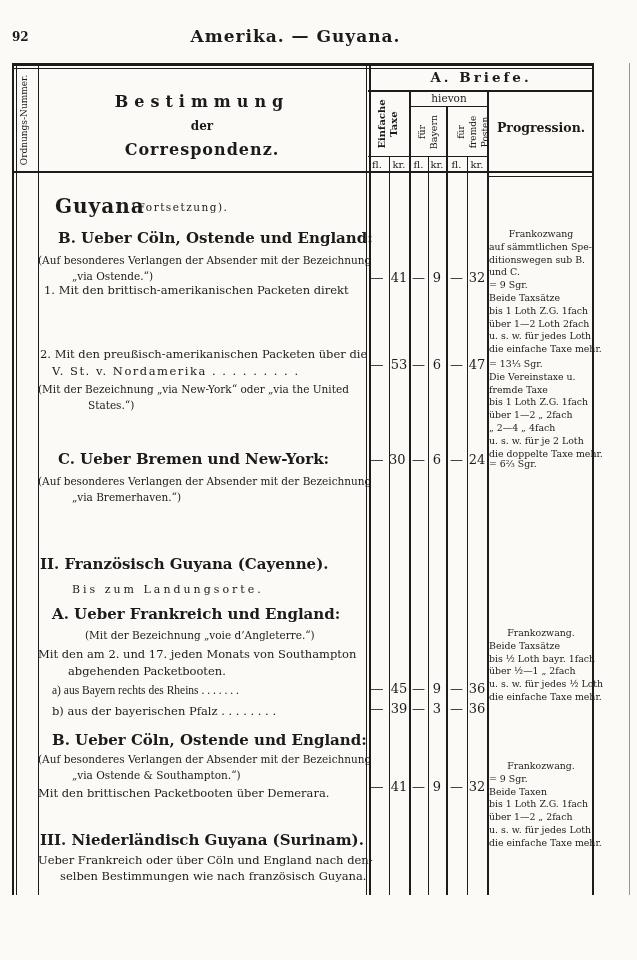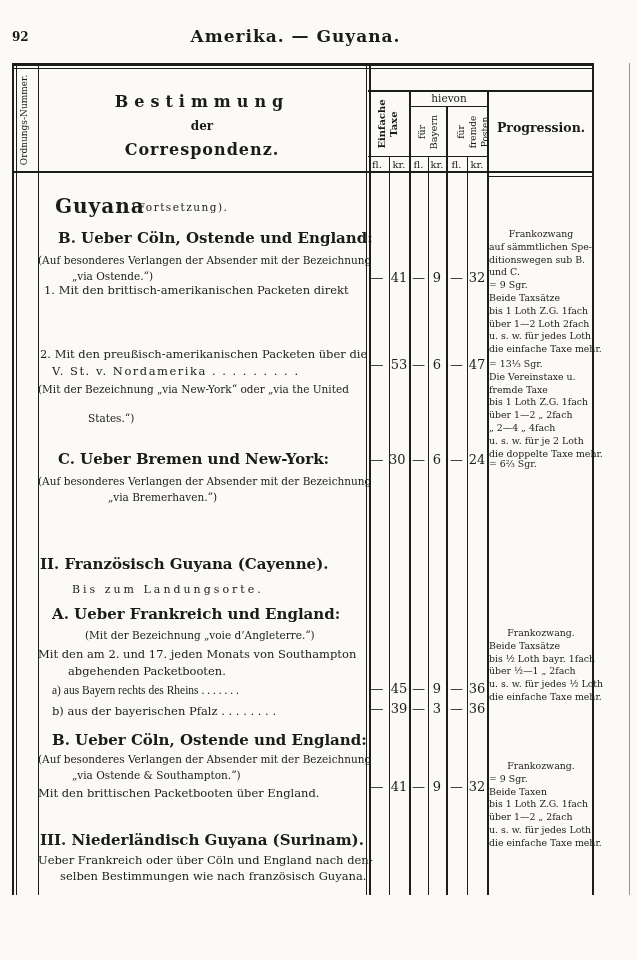--- a/index.html
+++ b/index.html
@@ -60,20 +60,21 @@
   <div class="rot" style="left:12px;top:70px;width:26px;height:100px;">
     <span class="rot-inner" style="width:100px;height:12px;left:-37px;top:44px;font-size:9px;">Ordnungs-Nummer.</span>
   </div>
 
   <div class="abs" style="left:38px;top:92px;width:328px;text-align:center;">
     <div class="frak" style="font-size:16px;letter-spacing:6px;">Bestimmung</div>
     <div class="frak" style="font-size:12px;margin-top:8px;">der</div>
     <div class="frak" style="font-size:16px;margin-top:7px;letter-spacing:1px;">Correspondenz.</div>
   </div>
 
+  <div class="abs frak" style="left:368px;top:69px;width:226px;text-align:center;font-size:13.5px;letter-spacing:3px;">A. Briefe.</div>
 
   <div class="rot" style="left:369px;top:92px;width:40px;height:64px;">
     <span class="rot-inner rot-lines" style="width:64px;height:26px;left:-12px;top:19px;font-size:10px;font-weight:bold;">
         <div>Einfache</div>
         <div>Taxe</div>
       </span>
   </div>
 
   <div class="abs" style="left:410px;top:92px;width:78px;text-align:center;font-size:10.5px;">hievon</div>
 
@@ -103,39 +104,39 @@
   <div class="abs sp1" style="left:132px;top:201px;font-size:10.5px;">(Fortsetzung).</div>
 
   <div class="abs heading" style="left:58px;top:229px;">B. Ueber Cöln, Ostende und England:</div>
   <div class="abs note" style="left:38px;top:254px;">(Auf besonderes Verlangen der Absender mit der Bezeichnung</div>
   <div class="abs note" style="left:72px;top:270px;">„via Ostende.“)</div>
   <div class="abs item" style="left:44px;top:283px;">1. Mit den brittisch-amerikanischen Packeten direkt</div>
 
   <div class="abs item" style="left:40px;top:347px;">2. Mit den preußisch-amerikanischen Packeten über die</div>
   <div class="abs item sp1" style="left:52px;top:364px;">V. St. v. Nordamerika  .   .   .   .   .   .   .   .   .</div>
   <div class="abs note" style="left:38px;top:383px;">(Mit der Bezeichnung „via New-York“ oder „via the United</div>
-  <div class="abs note" style="left:88px;top:399px;margin-top:13px;">States.“)</div>
+  <div class="abs note" style="left:88px;top:399px;">States.“)</div>
 
   <div class="abs heading" style="left:58px;top:450px;">C. Ueber Bremen und New-York:</div>
   <div class="abs note" style="left:38px;top:475px;">(Auf besonderes Verlangen der Absender mit der Bezeichnung</div>
-  <div class="abs note" style="left:72px;top:491px;margin-left:36px;">„via Bremerhaven.“)</div>
+  <div class="abs note" style="left:72px;top:491px;">„via Bremerhaven.“)</div>
 
   <div class="abs heading" style="left:40px;top:555px;">II. Französisch Guyana (Cayenne).</div>
   <div class="abs sp2" style="left:72px;top:583px;font-size:11px;">Bis zum Landungsorte.</div>
   <div class="abs heading" style="left:52px;top:605px;">A. Ueber Frankreich und England:</div>
   <div class="abs note" style="left:85px;top:629px;">(Mit der Bezeichnung „voie d’Angleterre.“)</div>
   <div class="abs item" style="left:38px;top:647px;">Mit den am 2. und 17. jeden Monats von Southampton</div>
   <div class="abs item" style="left:68px;top:664px;">abgehenden Packetbooten.</div>
   <div class="abs item" style="left:52px;top:684px;font-family:Liberation Serif, serif;">a) aus Bayern rechts des Rheins  .   .   .   .   .   .   .</div>
   <div class="abs item" style="left:52px;top:704px;">b) aus der bayerischen Pfalz   .   .   .   .   .   .   .   .</div>
 
   <div class="abs heading" style="left:52px;top:731px;">B. Ueber Cöln, Ostende und England:</div>
   <div class="abs note" style="left:38px;top:753px;">(Auf besonderes Verlangen der Absender mit der Bezeichnung</div>
   <div class="abs note" style="left:72px;top:769px;">„via Ostende &amp; Southampton.“)</div>
-  <div class="abs item" style="left:38px;top:786px;">Mit den brittischen Packetbooten über England.</div>
+  <div class="abs item" style="left:38px;top:786px;">Mit den brittischen Packetbooten über Demerara.</div>
 
   <div class="abs heading" style="left:40px;top:831px;">III. Niederländisch Guyana (Surinam).</div>
   <div class="abs item" style="left:38px;top:853px;">Ueber Frankreich oder über Cöln und England nach den-</div>
   <div class="abs item" style="left:60px;top:869px;">selben Bestimmungen wie nach französisch Guyana.</div>
 
   <span class="val" style="left:366px;width:22px;top:270px;">—</span>
   <span class="val" style="left:389px;width:20px;top:270px;">41</span>
   <span class="val" style="left:410px;width:17px;top:270px;">—</span>
   <span class="val" style="left:428px;width:18px;top:270px;">9</span>
   <span class="val" style="left:447px;width:19px;top:270px;">—</span>

